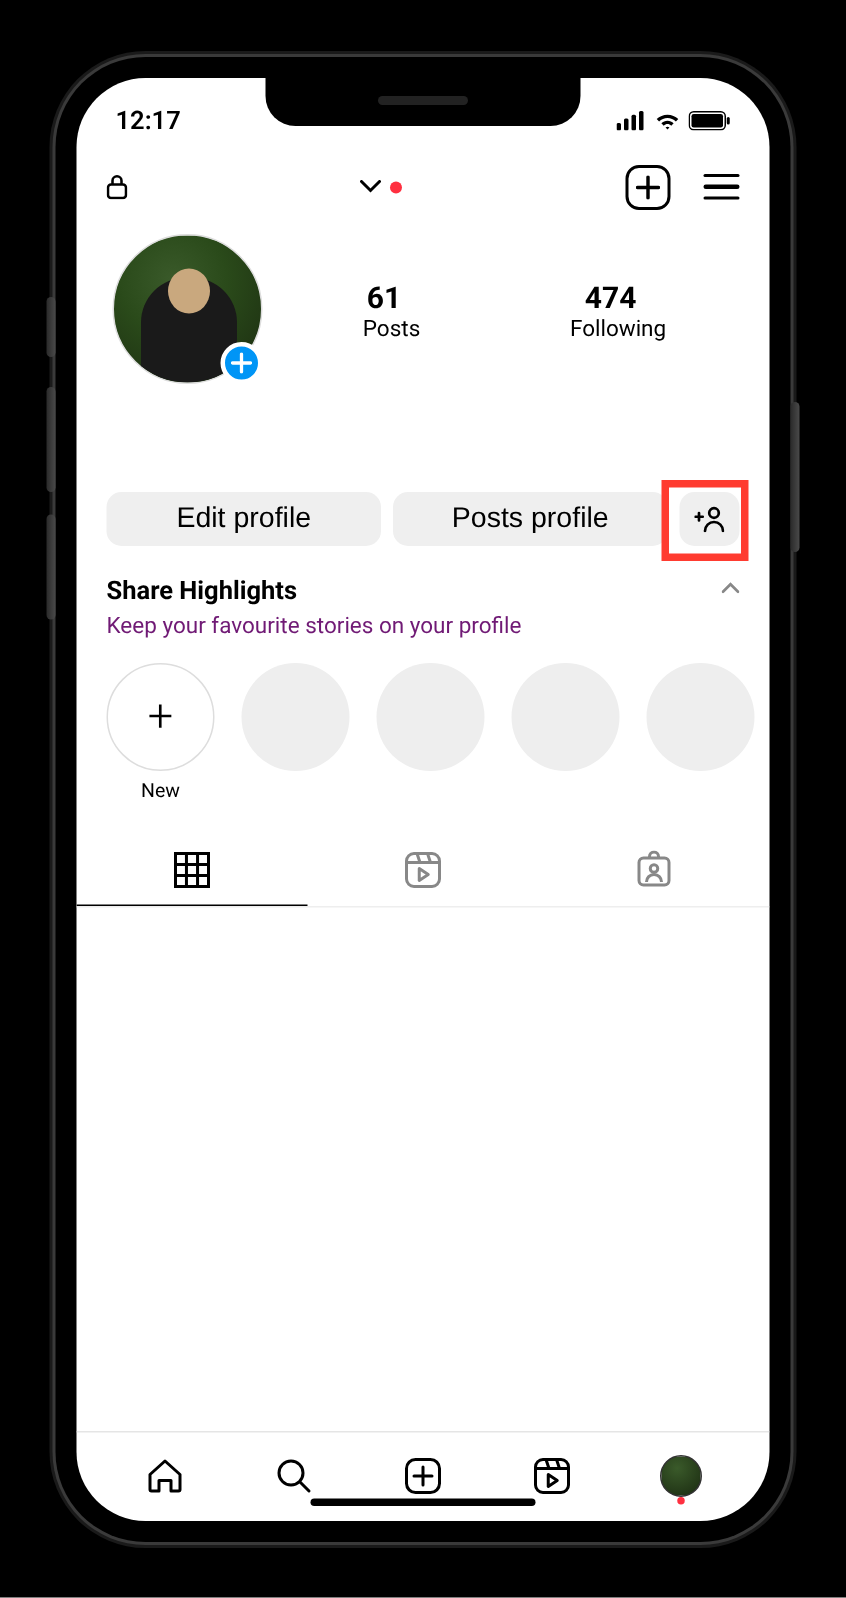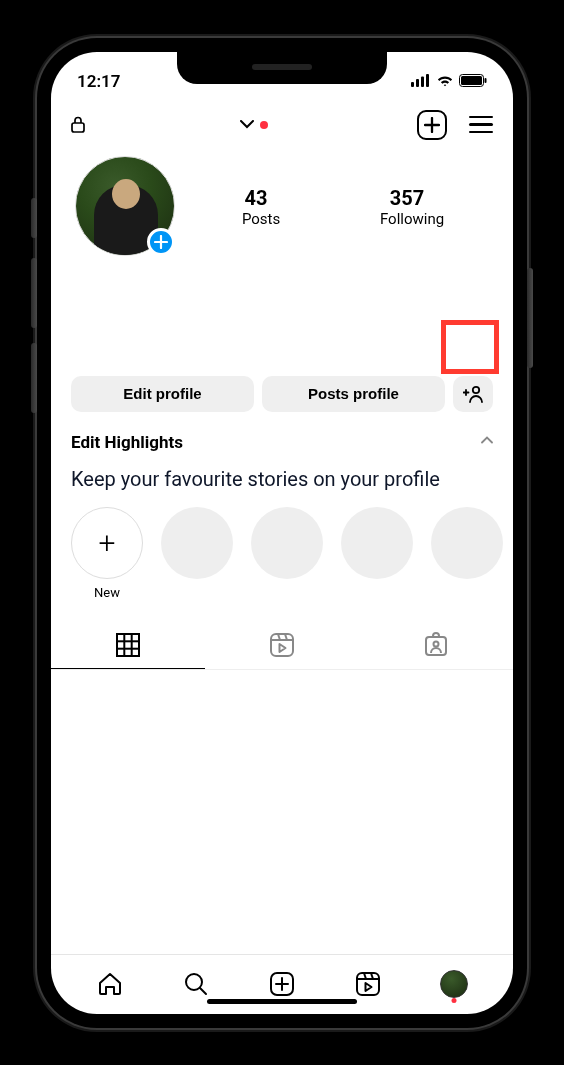--- a/index.html
+++ b/index.html
@@ -129,41 +129,41 @@
     display:flex;
     gap:8px;
     padding: 70px 20px 0;
     position:relative;
   }
   .pill-btn {
     background:#efefef;
     border:none;
     border-radius:10px;
     height:36px;
-    font-size:15px;
-    font-weight:700;
-    display:flex; align-items:center; justify-content:center;margin-top:48px;
+    font-size:19px;
+    font-weight:400;
+    display:flex; align-items:center; justify-content:center;
   }
   .pill-wide { flex:1; }
   .pill-icon { width:40px; }
   .highlight-box {
     position:absolute;
     right:14px;
     top:62px;
     width:58px; height:54px;
     border:5px solid #ff3b30;
     pointer-events:none;
   }
 
   .highlights-section {
     padding: 20px 20px 0;
   }
   .hl-header { display:flex; justify-content:space-between; align-items:flex-start; }
   .hl-title { font-weight:700; font-size:17px; }
-  .hl-sub { font-size:20px; color:#0f172a; margin-top:15px; }
+  .hl-sub { font-size:15px; color:#701a75; margin-top:4px; }
   .chev-up { color:#888; font-size:14px; padding-top:4px; }
 
   .hl-circles {
     display:flex;
     gap:18px;
     padding: 16px 20px 0;
     overflow:hidden;
   }
   .hl-circle {
     width:72px; height:72px; border-radius:50%;
@@ -279,25 +279,25 @@
       <div class="avatar-wrap">
         <div class="avatar"></div>
         <div class="avatar-plus">
           <svg width="14" height="14" viewBox="0 0 14 14">
               <path d="M7 1v12M1 7h12" stroke="#fff" stroke-width="2.2" stroke-linecap="round"></path>
             </svg>
         </div>
       </div>
       <div class="stats">
         <div class="stat">
-          <div class="stat-num">43</div>
+          <div class="stat-num">61</div>
           <div class="stat-lbl">Posts</div>
         </div>
         <div class="stat">
-          <div class="stat-num">357</div>
+          <div class="stat-num">474</div>
           <div class="stat-lbl">Following</div>
         </div>
       </div>
     </div>
 
     <div class="buttons-row">
       <button class="pill-btn pill-wide">Edit profile</button>
       <button class="pill-btn pill-wide">Posts profile</button>
       <button class="pill-btn pill-icon">
         <svg width="20" height="18" viewBox="0 0 20 18">
@@ -305,21 +305,21 @@
             <path d="M7 17c0-3.3 2.7-6 6-6s6 2.7 6 6" fill="none" stroke="#000" stroke-width="1.8" stroke-linecap="round"></path>
             <path d="M3 5v5M0.5 7.5h5" stroke="#000" stroke-width="1.8" stroke-linecap="round"></path>
           </svg>
       </button>
       <div class="highlight-box"></div>
     </div>
 
     <div class="highlights-section">
       <div class="hl-header">
         <div>
-          <div class="hl-title">Edit Highlights</div>
+          <div class="hl-title">Share Highlights</div>
           <div class="hl-sub">Keep your favourite stories on your profile</div>
         </div>
         <div class="chev-up">
           <svg width="12" height="8" viewBox="0 0 12 8">
               <path d="M1 6.5L6 1.5l5 5" stroke="#888" stroke-width="1.8" fill="none" stroke-linecap="round"></path>
             </svg>
         </div>
       </div>
     </div>
 

